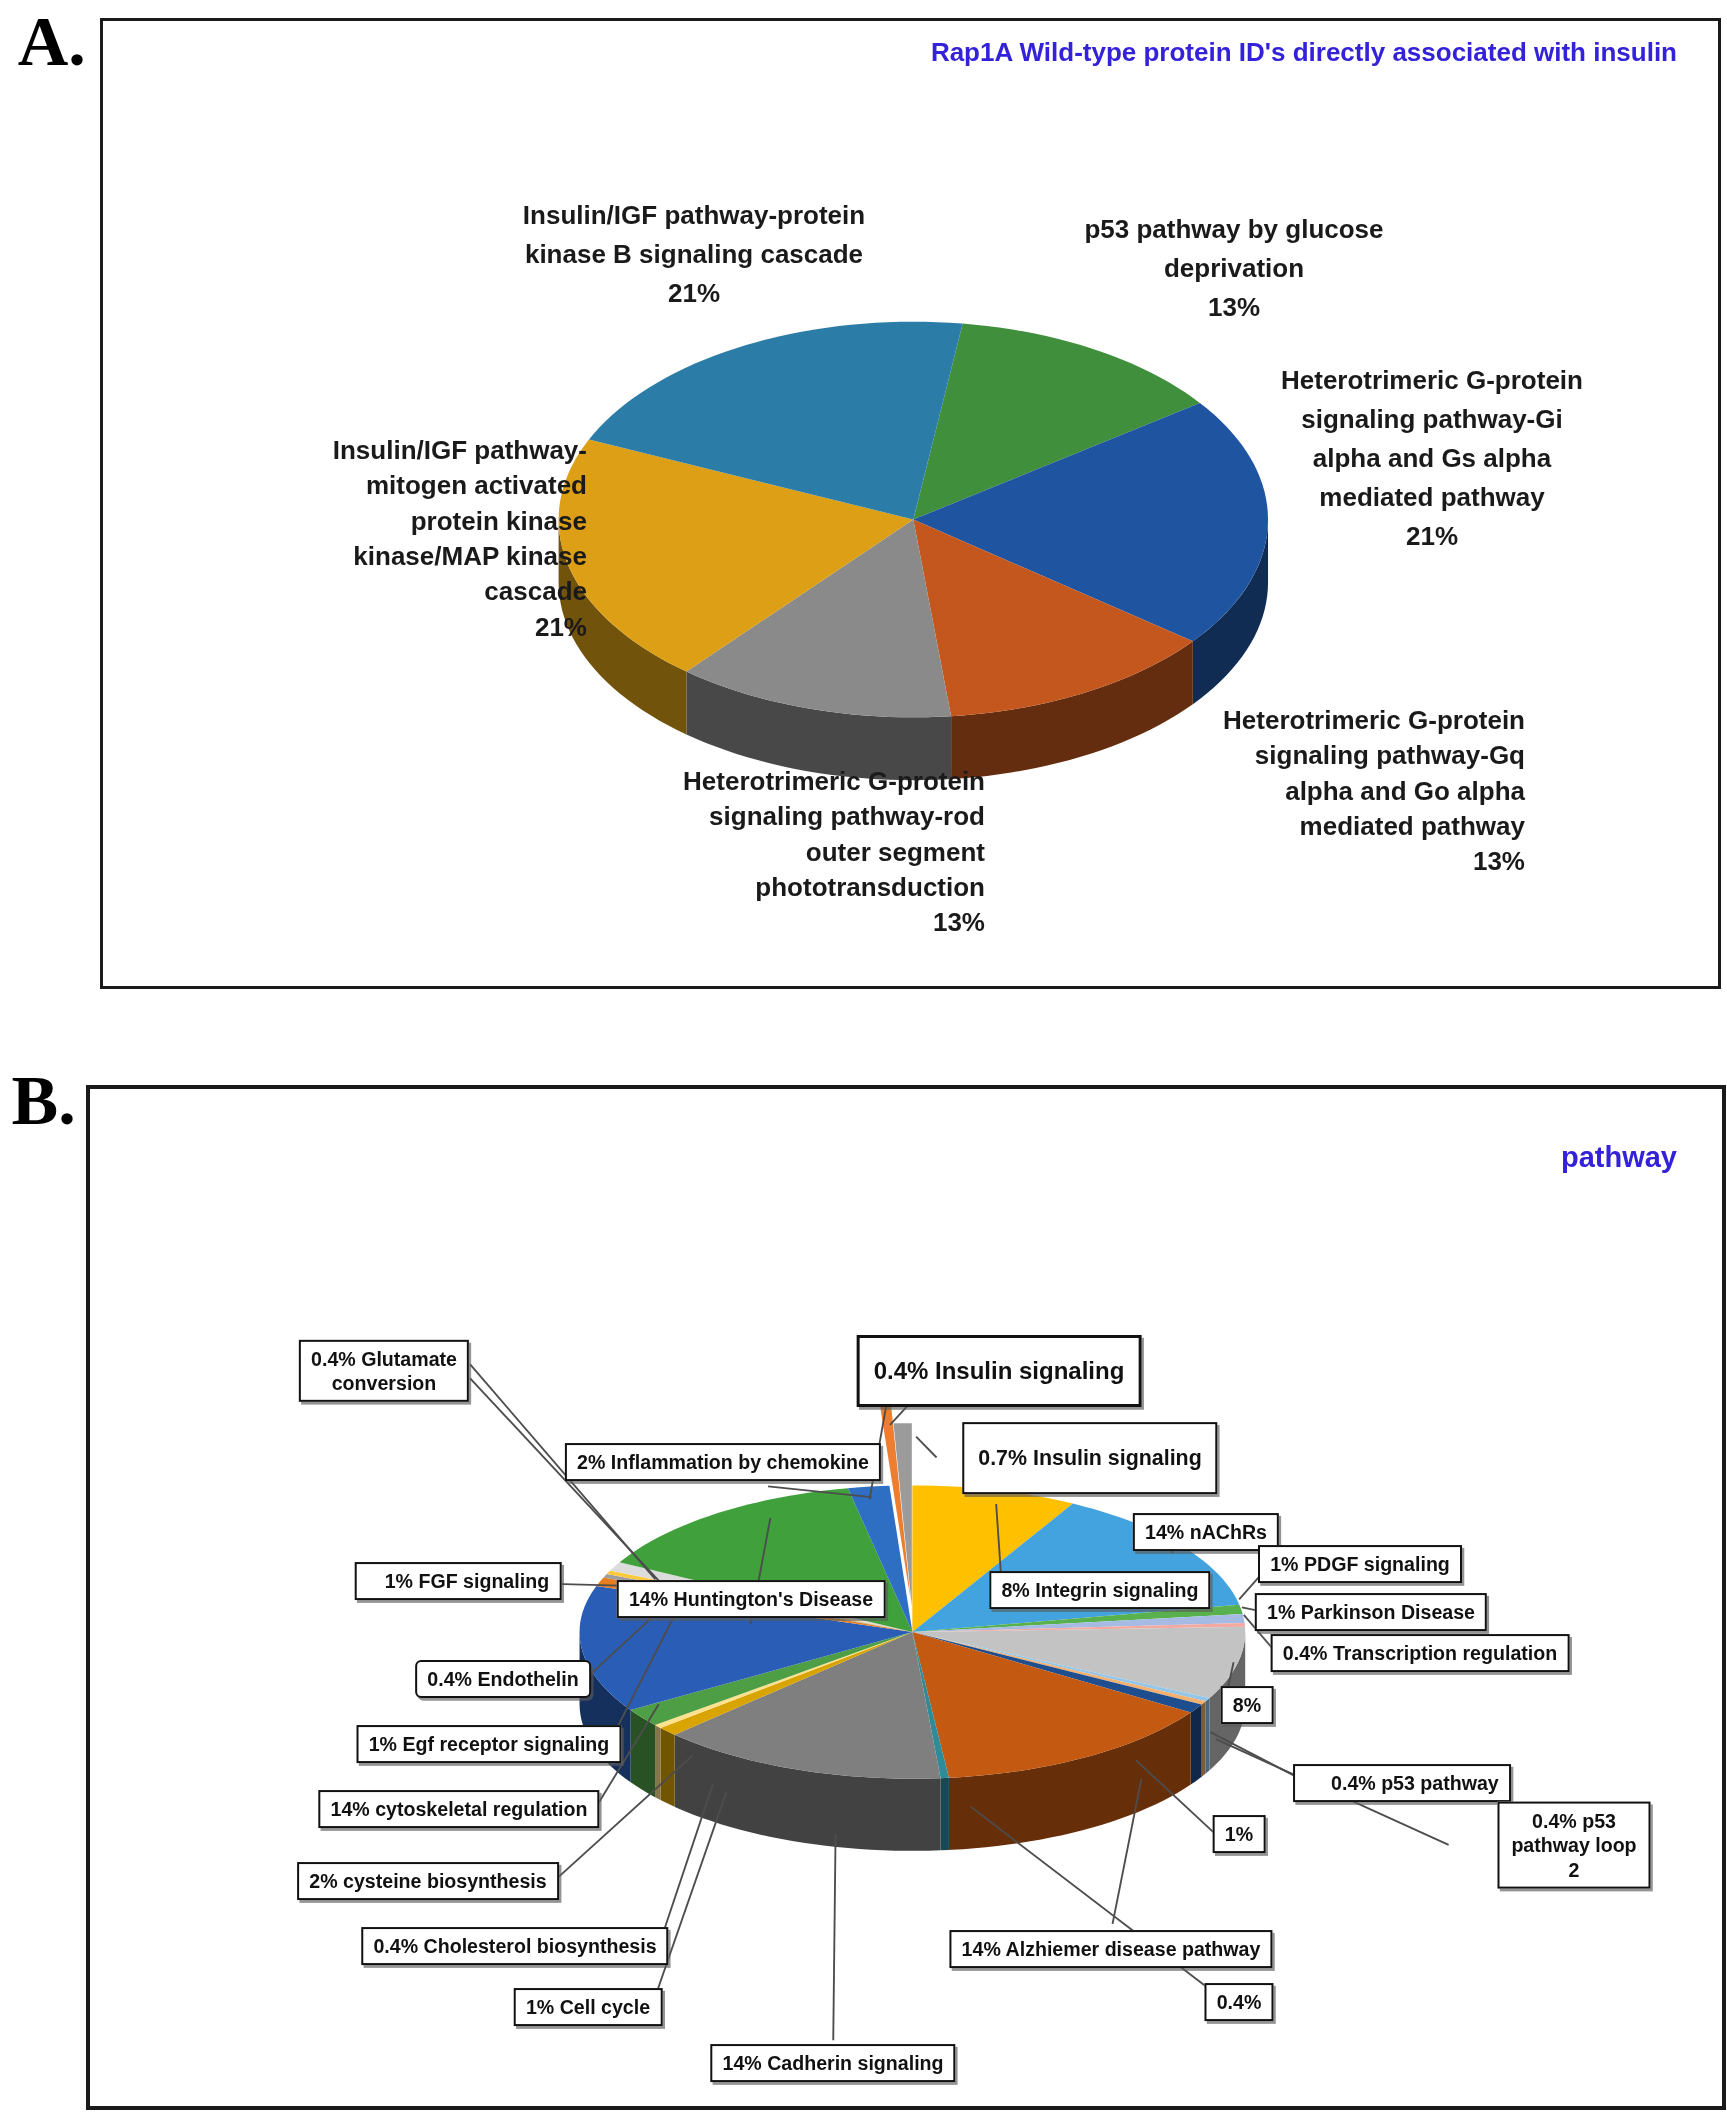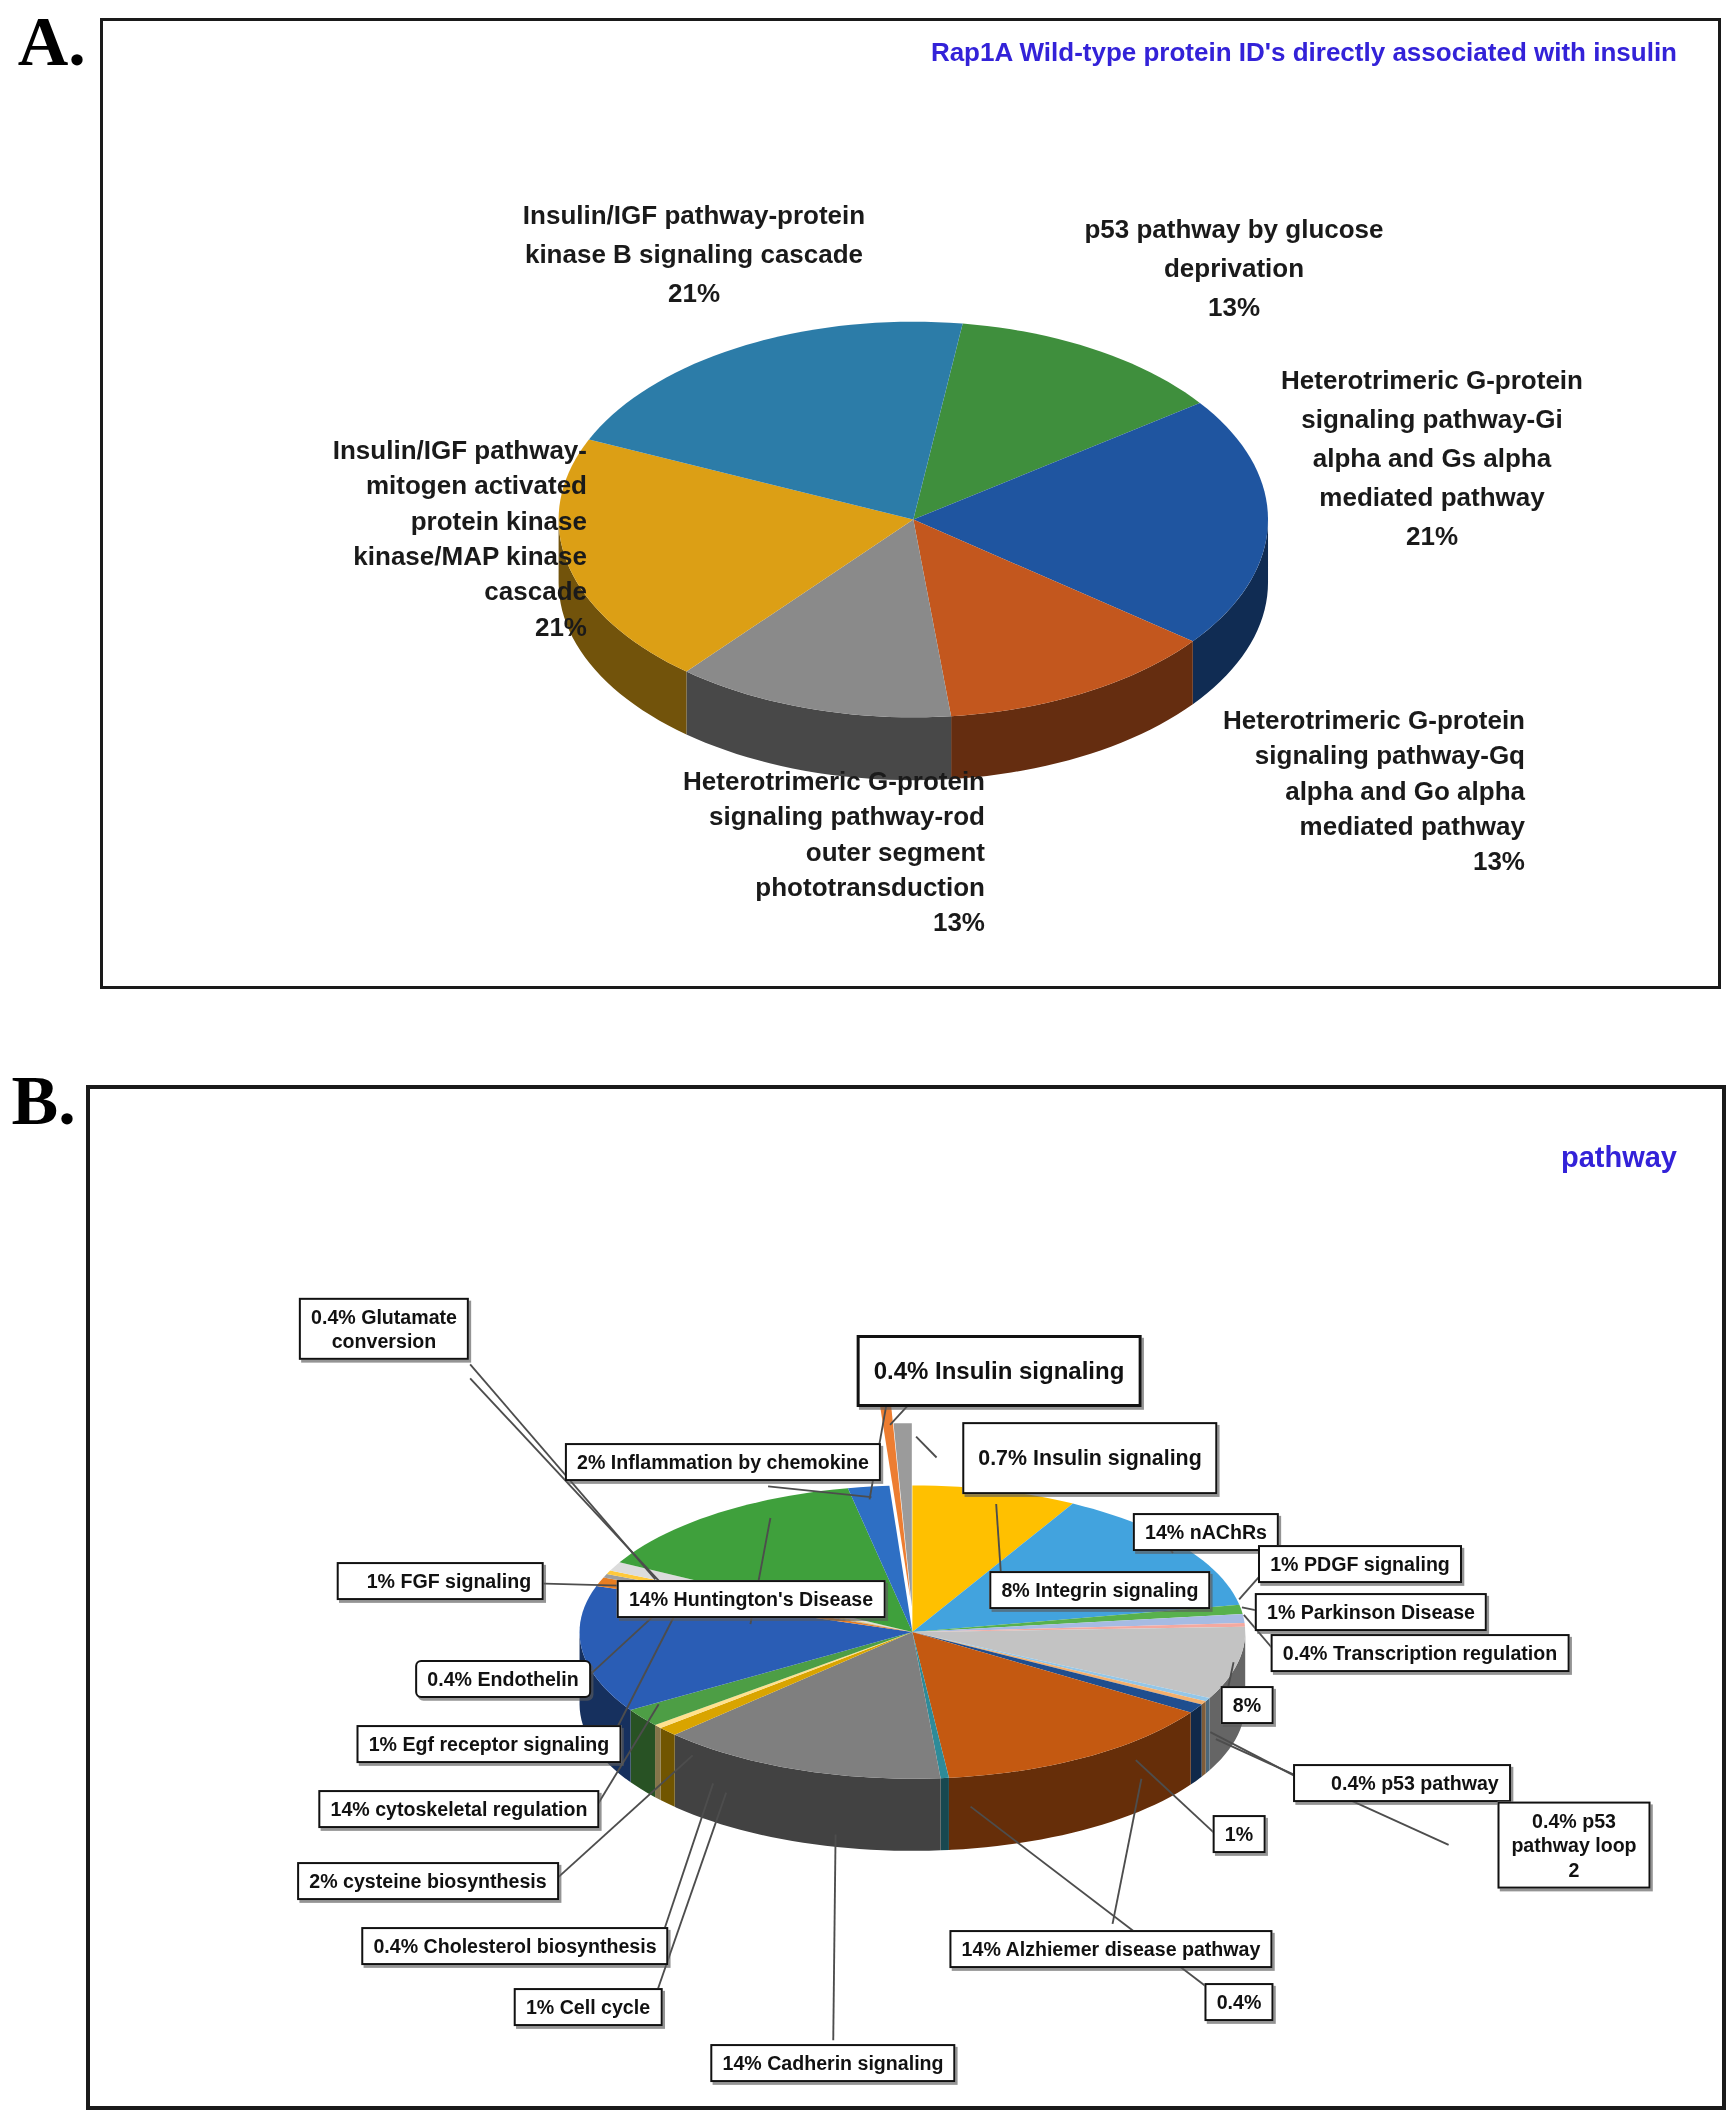--- a/index.html
+++ b/index.html
@@ -134,28 +134,28 @@
 cascade
 21%</div>
 
 <div class="panel" style="left:86px;top:1085px;width:1632px;height:1017px;border-width:4.2px;"></div>
 <div class="panel-letter txt" style="left:11.6px;top:1066px;">B.</div>
 
 <div class="chart-title txt" style="left:140px;top:1137px;width:1537px;font-size:29px;color:#3322D8;">
   <div>pathway</div>
 </div>
 
-<div class="callout" style="left:384px;top:1329px;">0.4% Glutamate
+<div class="callout" style="left:384px;top:1371px;">0.4% Glutamate
 conversion</div>
 <div class="callout" style="left:723px;top:1462px;">2% Inflammation by chemokine</div>
 <div class="callout big" style="left:999px;top:1371px;">0.4% Insulin signaling</div>
 <div class="callout tall" style="left:1090px;top:1458px;">0.7% Insulin signaling</div>
 <div class="callout" style="left:1100px;top:1590px;">8% Integrin signaling</div>
 <div class="callout" style="left:1206px;top:1532px;">14% nAChRs</div>
-<div class="callout" style="left:440px;top:1581px;padding-left:28px;">1% FGF signaling</div>
+<div class="callout" style="left:458px;top:1581px;padding-left:28px;">1% FGF signaling</div>
 <div class="callout" style="left:751px;top:1599px;">14% Huntington's Disease</div>
 <div class="callout" style="left:503px;top:1679px;border-radius:6px;">0.4% Endothelin</div>
 <div class="callout" style="left:1360px;top:1564px;">1% PDGF signaling</div>
 <div class="callout" style="left:489px;top:1744px;">1% Egf receptor signaling</div>
 <div class="callout" style="left:1371px;top:1612px;">1% Parkinson Disease</div>
 <div class="callout" style="left:459px;top:1809px;">14% cytoskeletal regulation</div>
 <div class="callout" style="left:1420px;top:1653px;">0.4% Transcription regulation</div>
 <div class="callout" style="left:1247px;top:1705px;">8%</div>
 <div class="callout" style="left:428px;top:1881px;">2% cysteine biosynthesis</div>
 <div class="callout" style="left:1402px;top:1783px;padding-left:36px;">0.4% p53 pathway</div>

